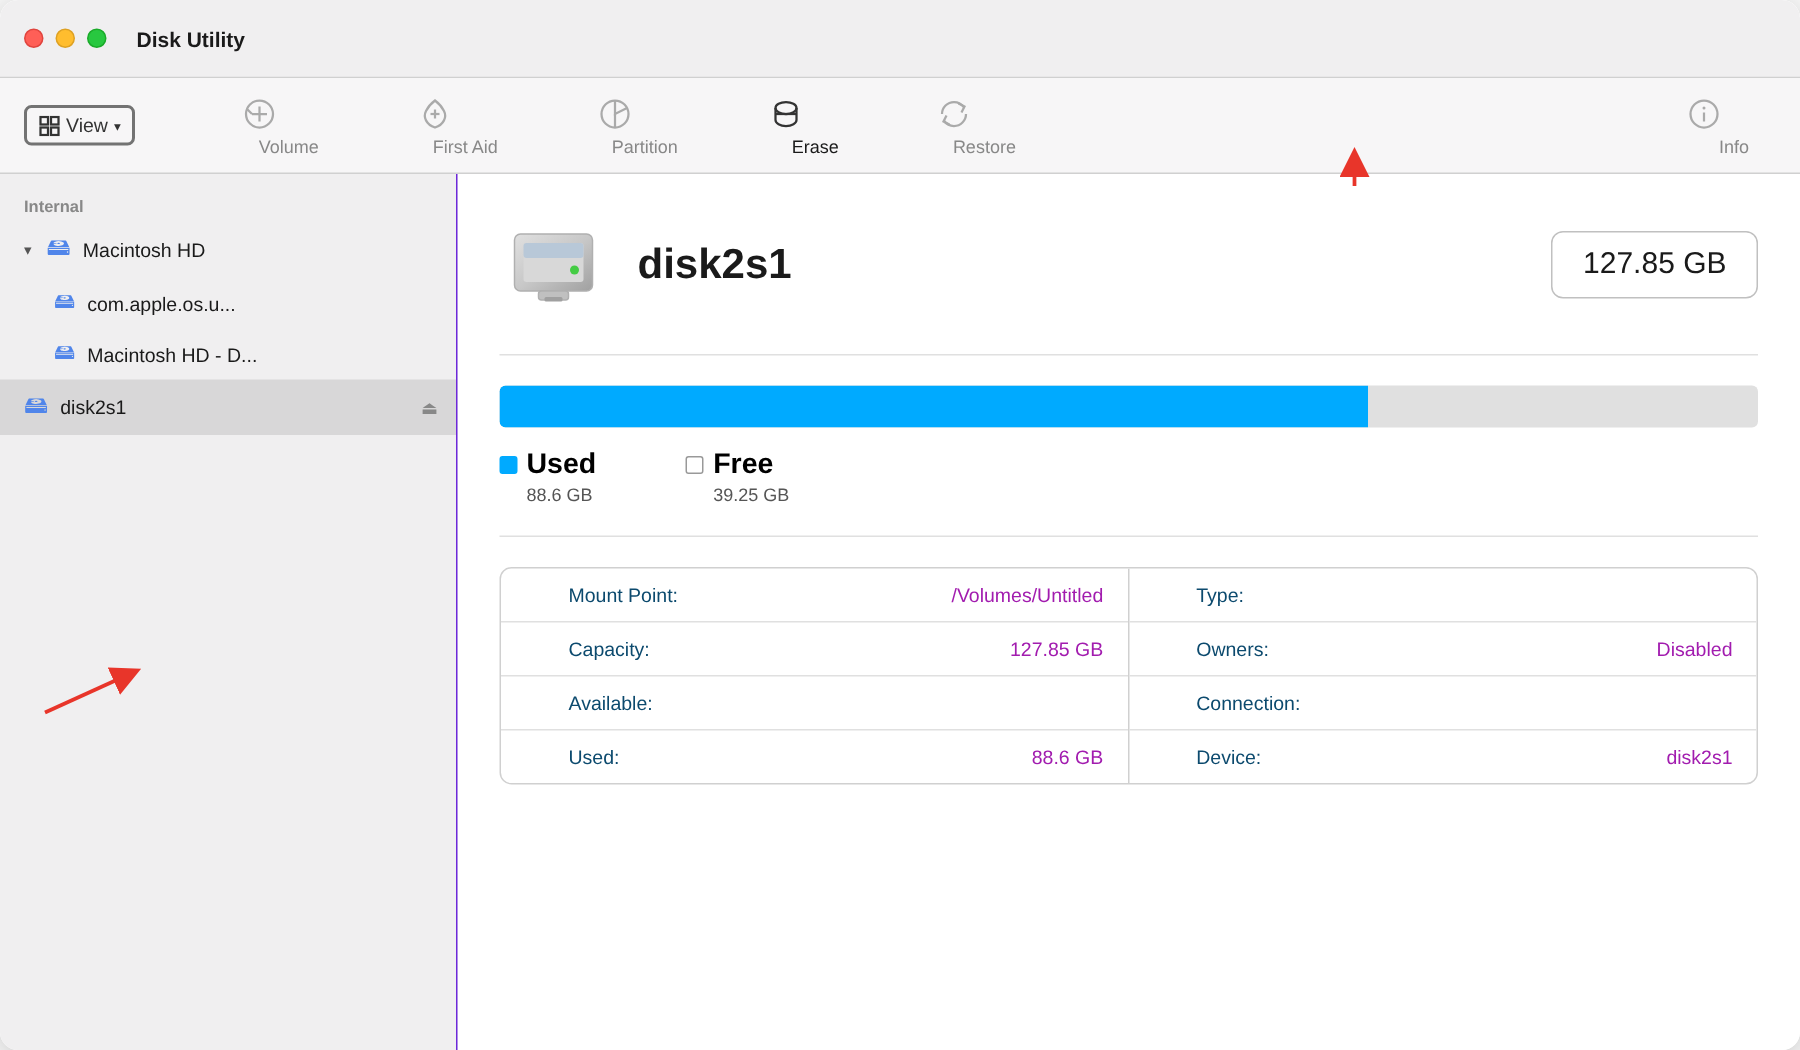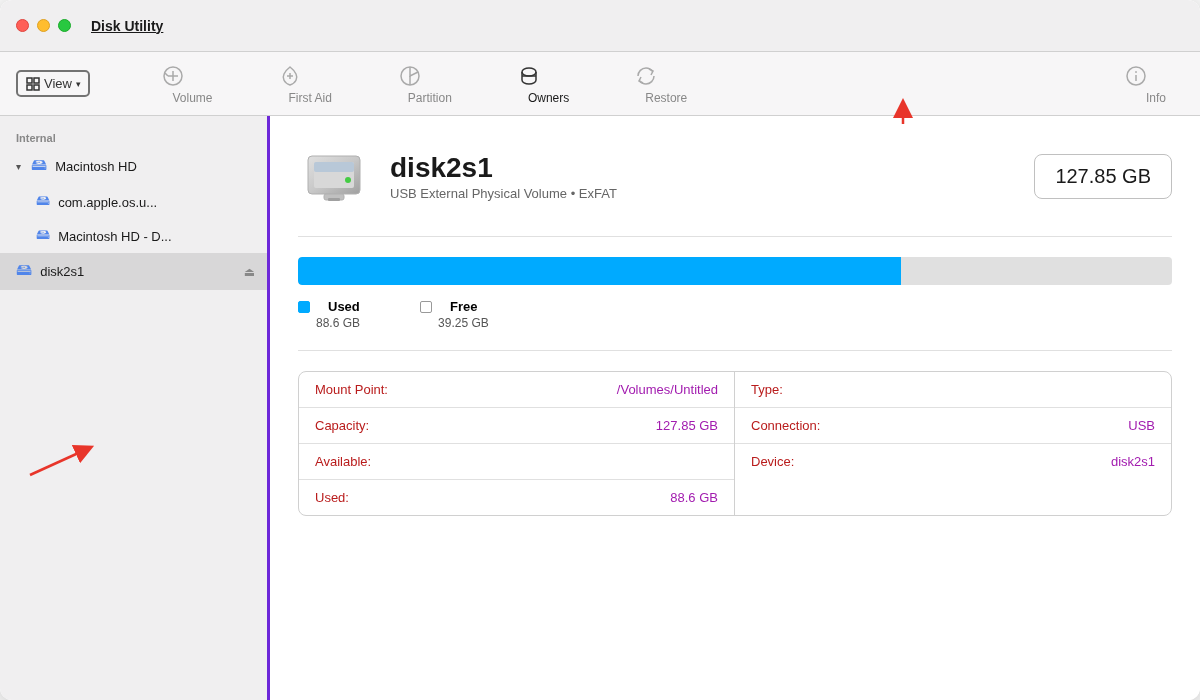--- a/index.html
+++ b/index.html
@@ -38,21 +38,20 @@
     }
     .tl-red { background: #ff5f57; border: 1px solid #e0443e; }
     .tl-yellow { background: #ffbd2e; border: 1px solid #dea123; }
     .tl-green { background: #28c840; border: 1px solid #1aab29; }
 
     .app-title {
       font-size: 14px;
       font-weight: 600;
       color: #1a1a1a;
       margin-right: auto;
-      text-decoration: underline;
     }
 
     
     .toolbar {
       display: flex;
       align-items: center;
       background: #f7f6f7;
       border-bottom: 1px solid #d0d0d0;
       height: 64px;
       padding: 0 16px;
@@ -109,23 +108,23 @@
 
     
     .main {
       display: flex;
       flex: 1;
       overflow: hidden;
     }
 
     
     .sidebar {
-      width: 270px;
+      width: 305px;
       background: #f0eff0;
-      border-right: 3px solid #6d28d9;
+      border-right: 1px solid #6d28d9;
       padding: 12px 0;
       flex-shrink: 0;
       overflow-y: auto;
     }
 
     .sidebar-section-label {
       font-size: 11px;
       font-weight: 700;
       color: #888;
       padding: 4px 16px 4px 16px;
@@ -235,22 +234,22 @@
       gap: 60px;
     }
     .legend-item {
       display: flex;
       flex-direction: column;
       gap: 2px;
     }
     .legend-header {
       display: flex;
       align-items: center;
-      gap: 18px;
-      font-size: 13px;
+      gap: 6px;
+      font-size: 19px;
       font-weight: 600;
     }
     .legend-dot {
       width: 12px;
       height: 12px;
       border-radius: 2px;
       border: 1px solid #999;
     }
     .legend-dot.blue { background: #00aaff; border-color: #00aaff; }
     .legend-dot.empty { background: #fff; border-color: #999; }
@@ -286,22 +285,23 @@
       display: flex;
       align-items: center;
       padding: 10px 16px;
       font-size: 13px;
       border-bottom: 1px solid #e0e0e0;
     }
     .info-row:last-child {
       border-bottom: none;
     }
     .info-label {
-      color: #b91c1c;
+      color: #0c4a6e;
       flex: 0 0 120px;
+      margin-left: 29px;
     }
     .info-value {
       color: #a21caf;
       text-align: right;
       flex: 1;
     }
 
     .toolbar-wrapper {
       position: relative;
     }
@@ -379,21 +379,21 @@
     </div>
 
     <div class="toolbar-action active">
       <div class="icon-svg">
         <svg width="24" height="24" viewBox="0 0 24 24" fill="none" stroke="#333" stroke-width="1.5">
           <ellipse cx="12" cy="8" rx="7" ry="4"></ellipse>
           <path d="M5 8 L5 16 C5 18.2 8.1 20 12 20 C15.9 20 19 18.2 19 16 L19 8"></path>
           <line x1="5" y1="12" x2="19" y2="12"></line>
         </svg>
       </div>
-      <span class="action-label">Owners</span>
+      <span class="action-label">Erase</span>
     </div>
 
     <div class="toolbar-action">
       <div class="icon-svg">
         <svg width="24" height="24" viewBox="0 0 24 24" fill="none" stroke="#aaa" stroke-width="1.5">
           <path d="M4 12 C4 7.6 7.6 4 12 4 C14.8 4 17.2 5.4 18.7 7.5"></path>
           <polyline points="15,5 19,7 17,11"></polyline>
           <path d="M20 12 C20 16.4 16.4 20 12 20 C9.2 20 6.8 18.6 5.3 16.5"></path>
           <polyline points="9,19 5,17 7,13"></polyline>
         </svg>
@@ -482,21 +482,20 @@
           <rect x="14" y="20" width="40" height="10" rx="2" fill="#b8c8d8"></rect>
           <rect x="24" y="52" width="20" height="6" rx="2" fill="#c0c0c0" stroke="#b0b0b0" stroke-width="1"></rect>
           <rect x="28" y="56" width="12" height="3" rx="1" fill="#a0a0a0"></rect>
 
           <circle cx="48" cy="38" r="3" fill="#44cc44"></circle>
         </svg>
       </div>
 
       <div class="disk-info">
         <div class="disk-name">disk2s1</div>
-        <div class="disk-subtitle">USB External Physical Volume • ExFAT</div>
       </div>
 
       <div class="disk-size-badge">127.85 GB</div>
     </div>
 
     <div class="usage-section">
       <div class="usage-bar-container">
         <div class="usage-bar-fill" style="width: 69%;"></div>
       </div>
       <div class="usage-legend">
@@ -536,22 +535,25 @@
             <span class="info-label">Used:</span>
             <span class="info-value">88.6 GB</span>
           </div>
         </div>
 
         <div class="info-col">
           <div class="info-row">
             <span class="info-label">Type:</span>
           </div>
           <div class="info-row">
+            <span class="info-label">Owners:</span>
+            <span class="info-value">Disabled</span>
+          </div>
+          <div class="info-row">
             <span class="info-label">Connection:</span>
-            <span class="info-value">USB</span>
           </div>
           <div class="info-row">
             <span class="info-label">Device:</span>
             <span class="info-value">disk2s1</span>
           </div>
         </div>
       </div>
     </div>
 
   </div>

